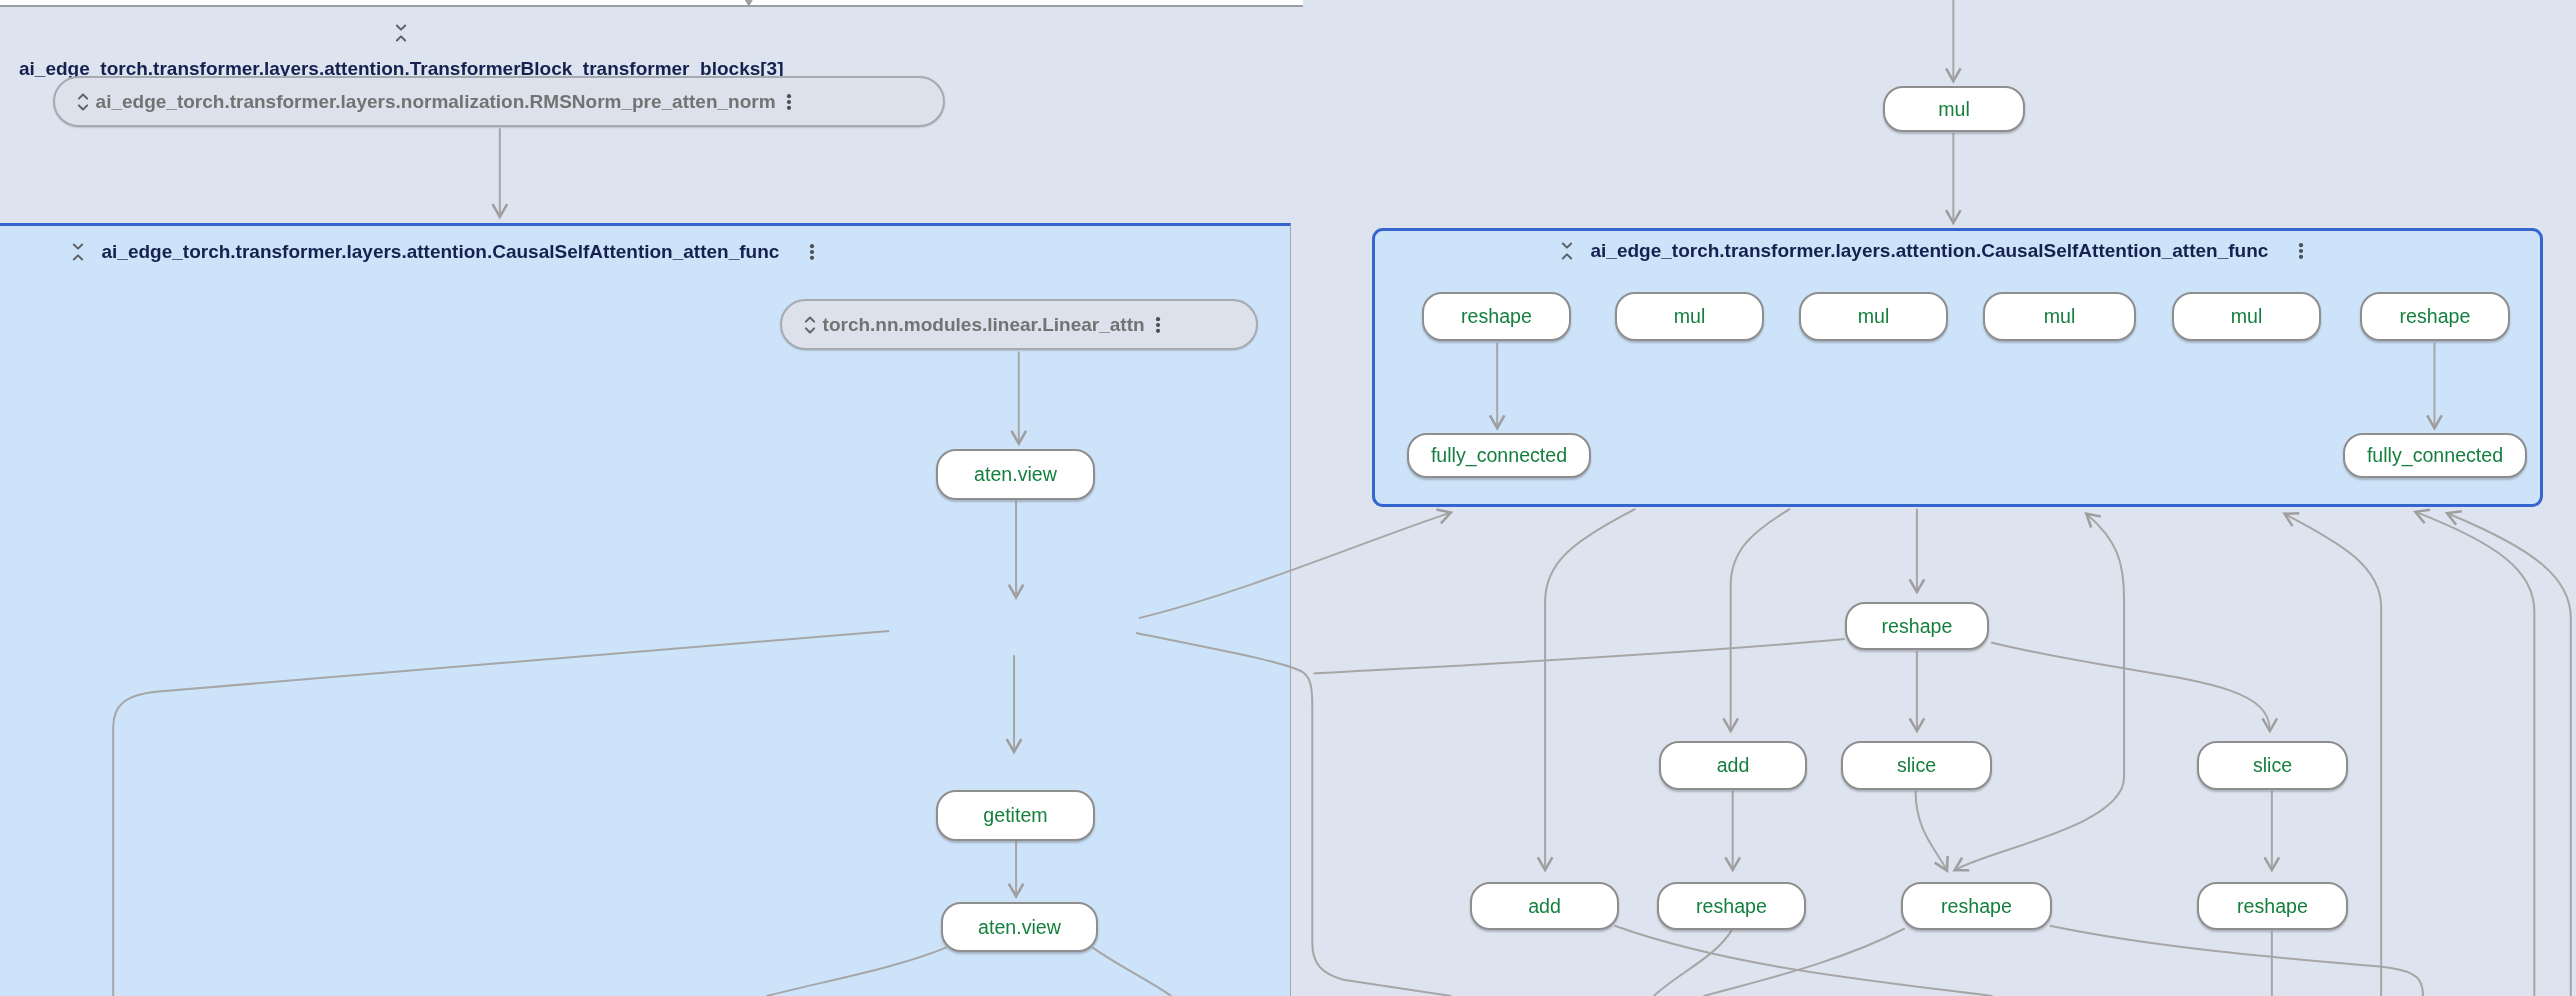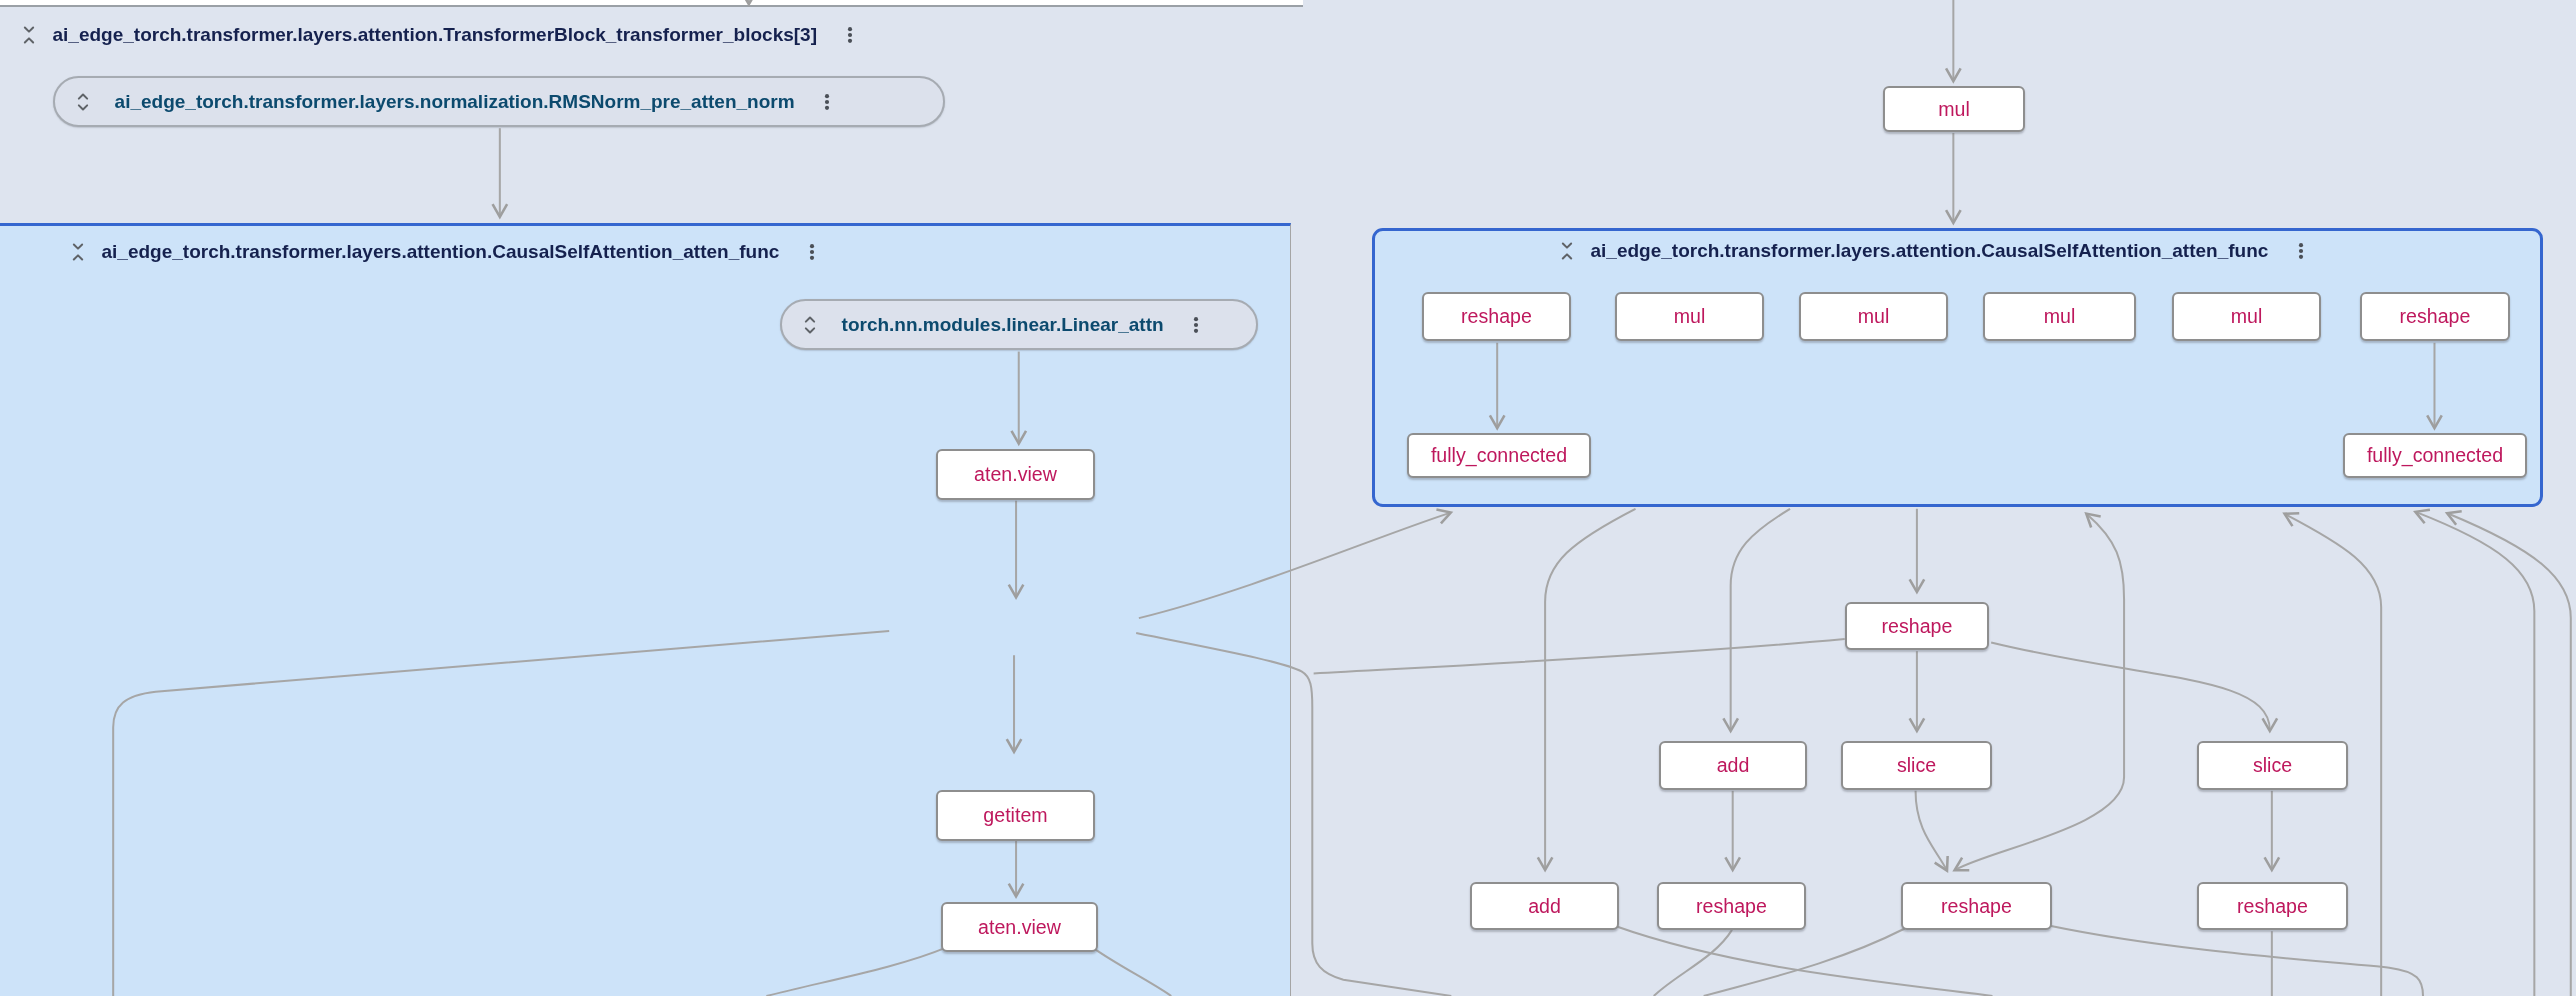--- a/index.html
+++ b/index.html
@@ -29,32 +29,32 @@
   }
   
   .ghead{
     display:flex;align-items:center;gap:13.5px;
     color:#15214e;font-size:19px;font-weight:700;white-space:nowrap;
     height:24px;
   }
   .ghead .ttl{line-height:24px;}
   
   .pill{
-    display:flex;align-items:center;gap:22px;
+    display:flex;align-items:center;gap:3px;
     background:#dce1ec;border:2px solid #a6abb2;border-radius:27px;
     box-sizing:border-box;padding:0 16px 0 17.6px;
-    color:#0c4a6e;font-size:19px;font-weight:700;white-space:nowrap;
+    color:#737373;font-size:19px;font-weight:700;white-space:nowrap;
     box-shadow:0 0.7px 1.4px rgba(110,115,125,.35);
   }
   
   .node{
     display:flex;align-items:center;justify-content:center;
-    background:#ffffff;border:2px solid #8e8e8e;border-radius:6px;
+    background:#ffffff;border:2px solid #8e8e8e;border-radius:20px;
     box-sizing:border-box;
-    color:#be185d;font-size:19.6px;font-weight:400;white-space:nowrap;
+    color:#15803d;font-size:19.6px;font-weight:400;white-space:nowrap;
     box-shadow:0 2px 2px rgba(105,110,120,.40);
   }
   .icon{display:inline-flex;align-items:center;justify-content:center;flex:0 0 auto;}
   svg.edges{position:absolute;left:0;top:0;z-index:2;}
   .z1{z-index:1;} .z3{z-index:3;}
 </style>
 </head>
 <body>
 
 <div id="canvas">
@@ -102,21 +102,21 @@
       <path d="M3580 759 C3700 806 3755 846 3755 906 L3755 1476" marker-start="url(#arr)"></path>
       <path d="M3627 761 C3755 814 3809 856 3809 916 L3809 1476" marker-start="url(#arr)"></path>
       <path d="M2392 1372 C2560 1432 2760 1452 2952 1476"></path>
       <path d="M2566 1378 C2540 1420 2486 1442 2450 1476"></path>
       <path d="M2822 1376 C2720 1428 2610 1452 2524 1476"></path>
       <path d="M3037 1372 C3220 1410 3440 1424 3540 1434 C3582 1440 3590 1452 3590 1476"></path>
       <path d="M3366 1380 L3366 1476"></path>
     </g>
   </svg>
 
-  <div class="abs ghead z3" style="left:19px;top:23px;">
+  <div class="abs ghead z3" style="left:19px;top:23px;flex-direction:column;">
     <span class="icon">
       <svg width="20" height="20" viewBox="0 0 24 24">
           <g fill="none" stroke="#5f6368" stroke-width="2.4" stroke-linecap="round" stroke-linejoin="round">
             <polyline points="7,3 12,8 17,3"></polyline>
             <polyline points="7,21 12,16 17,21"></polyline>
           </g>
         </svg>
     </span>
     <span class="ttl">ai_edge_torch.transformer.layers.attention.TransformerBlock_transformer_blocks[3]</span>
     <span class="icon" style="margin-left:9.5px;">

